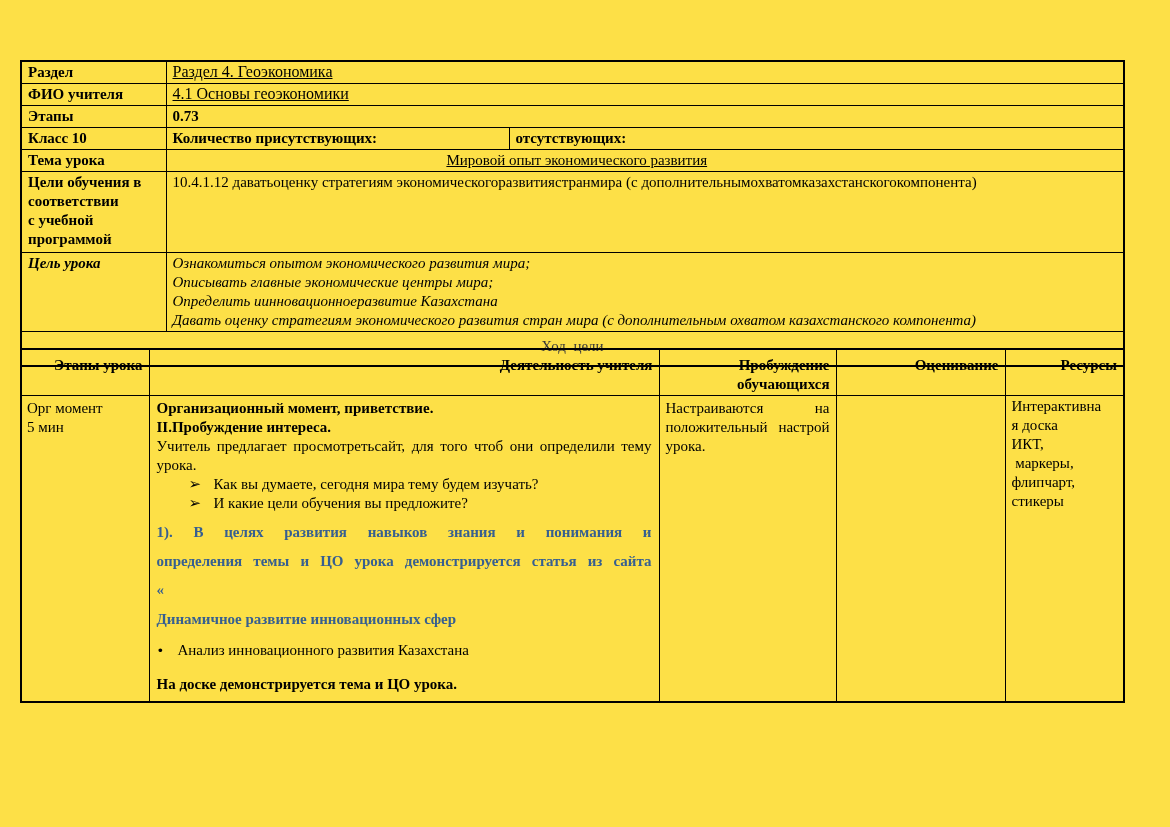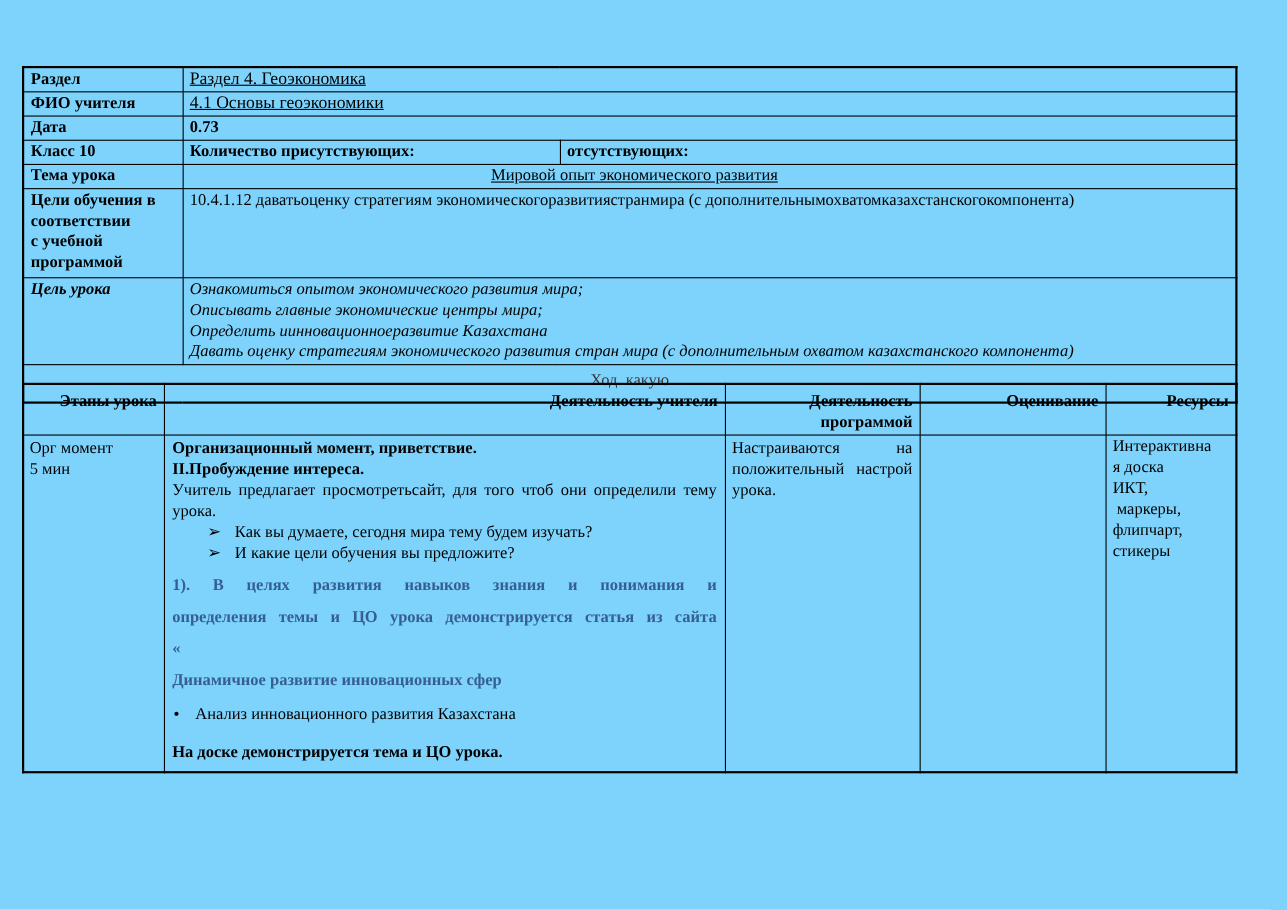--- a/index.html
+++ b/index.html
@@ -1,19 +1,19 @@
 <!DOCTYPE html>
 <html><head>
 <meta charset="utf-8">
 <style>
   html,body{margin:0;padding:0;background:#e9e9e9;}
   .page{
     position:relative;
     width:1170px;height:827px;
-    background:#7dd3fc;
+    background:#fde047;
     font-family:"Liberation Serif","DejaVu Serif",serif;
     color:#000000;
     overflow:hidden;
   }
   table{border-collapse:collapse;table-layout:fixed;}
   .info-table{position:absolute;left:20px;top:60px;width:1103px;border:2px solid #000;}
   .lesson-table{position:absolute;left:20px;top:348px;width:1103px;border:2px solid #000;}
   td{border:1px solid #000;vertical-align:top;padding:1px 6px;font-size:15px;line-height:19px;overflow:hidden;}
   tr.h18>td{height:16px;}
   tr.h20>td{height:18px;}
@@ -58,21 +58,21 @@
     <tbody>
         <tr class="h18">
       <td class="lbl">Раздел</td>
       <td colspan="2" class="small-val">Раздел 4. Геоэкономика</td>
     </tr>
     <tr class="h20">
       <td class="lbl">ФИО учителя</td>
       <td colspan="2" class="small-val">4.1 Основы геоэкономики</td>
     </tr>
     <tr class="h20">
-      <td class="lbl">Дата</td>
+      <td class="lbl">Этапы</td>
       <td colspan="2" class="bold-val">0.73</td>
     </tr>
     <tr class="h20">
       <td class="lbl">Класс 10</td>
       <td class="bold-val">Количество присутствующих:</td>
       <td class="bold-val">отсутствующих:</td>
     </tr>
     <tr class="h20">
       <td class="lbl">Тема урока</td>
       <td colspan="2" class="theme-val">Мировой опыт экономического развития</td>
@@ -89,38 +89,38 @@
     <tr class="h75">
       <td class="lbl">Цель урока</td>
       <td colspan="2">
         <div>Ознакомиться опытом экономического развития мира;</div>
         <div>Описывать главные экономические центры мира;</div>
         <div>Определить иинновационноеразвитие Казахстана</div>
         <div>Давать оценку стратегиям экономического развития стран мира (с дополнительным охватом казахстанского компонента)</div>
       </td>
     </tr>
     <tr class="h31">
-      <td colspan="3" class="section-title">Ход  какую</td>
+      <td colspan="3" class="section-title">Ход  цели</td>
     </tr>
   </tbody>
     </table>
 
   <table class="lesson-table">
     <colgroup>
         <col style="width:128px">
         <col style="width:510px">
         <col style="width:177px">
         <col style="width:169px">
         <col style="width:119px">
       </colgroup>
     <tbody>
         <tr class="h41">
       <td class="hdr">Этапы урока</td>
       <td class="hdr">Деятельность учителя</td>
-      <td class="hdr">Деятельность программой</td>
+      <td class="hdr">Пробуждение обучающихся</td>
       <td class="hdr">Оценивание</td>
       <td class="hdr">Ресурсы</td>
     </tr>
     <tr class="h303">
       <td class="stage-cell">
         <div>Орг момент</div>
         <div>5 мин</div>
       </td>
       <td class="teacher-cell">
         <div class="t-bold">Организационный момент, приветствие.</div>

